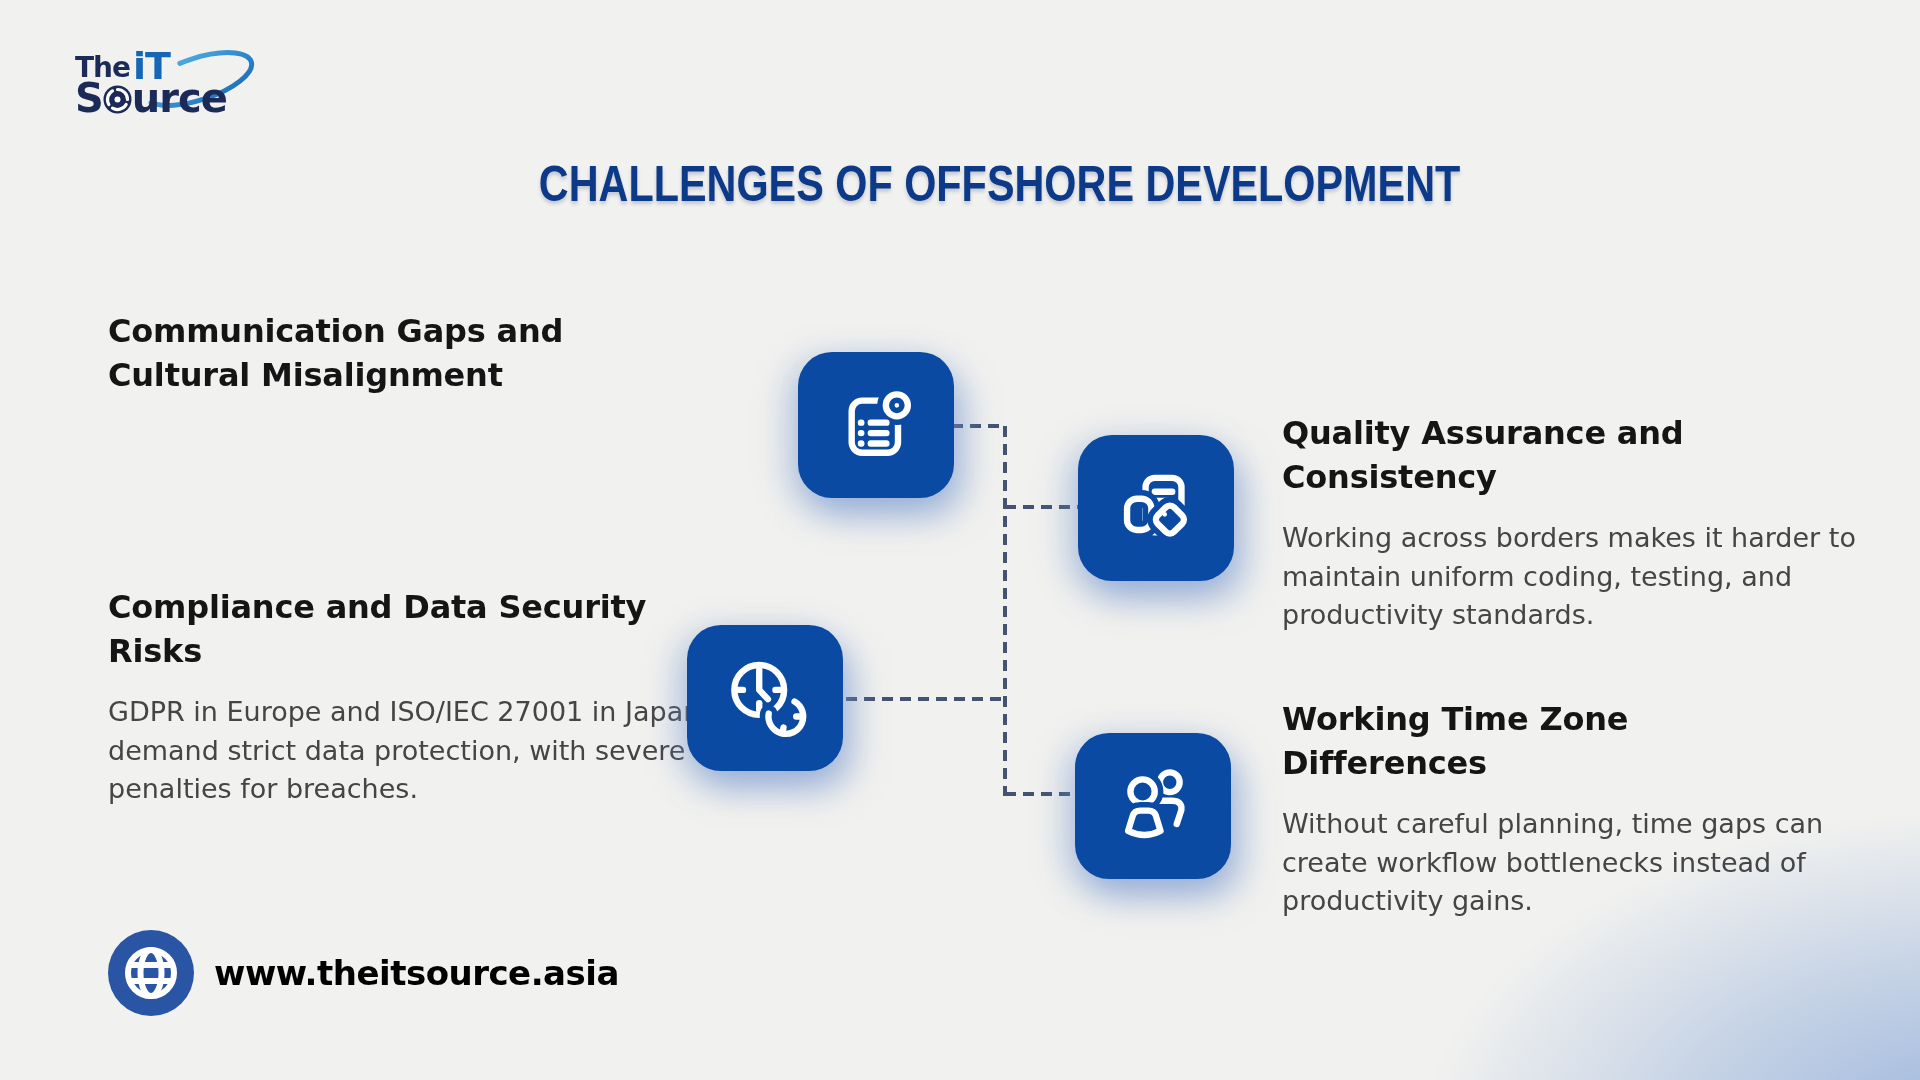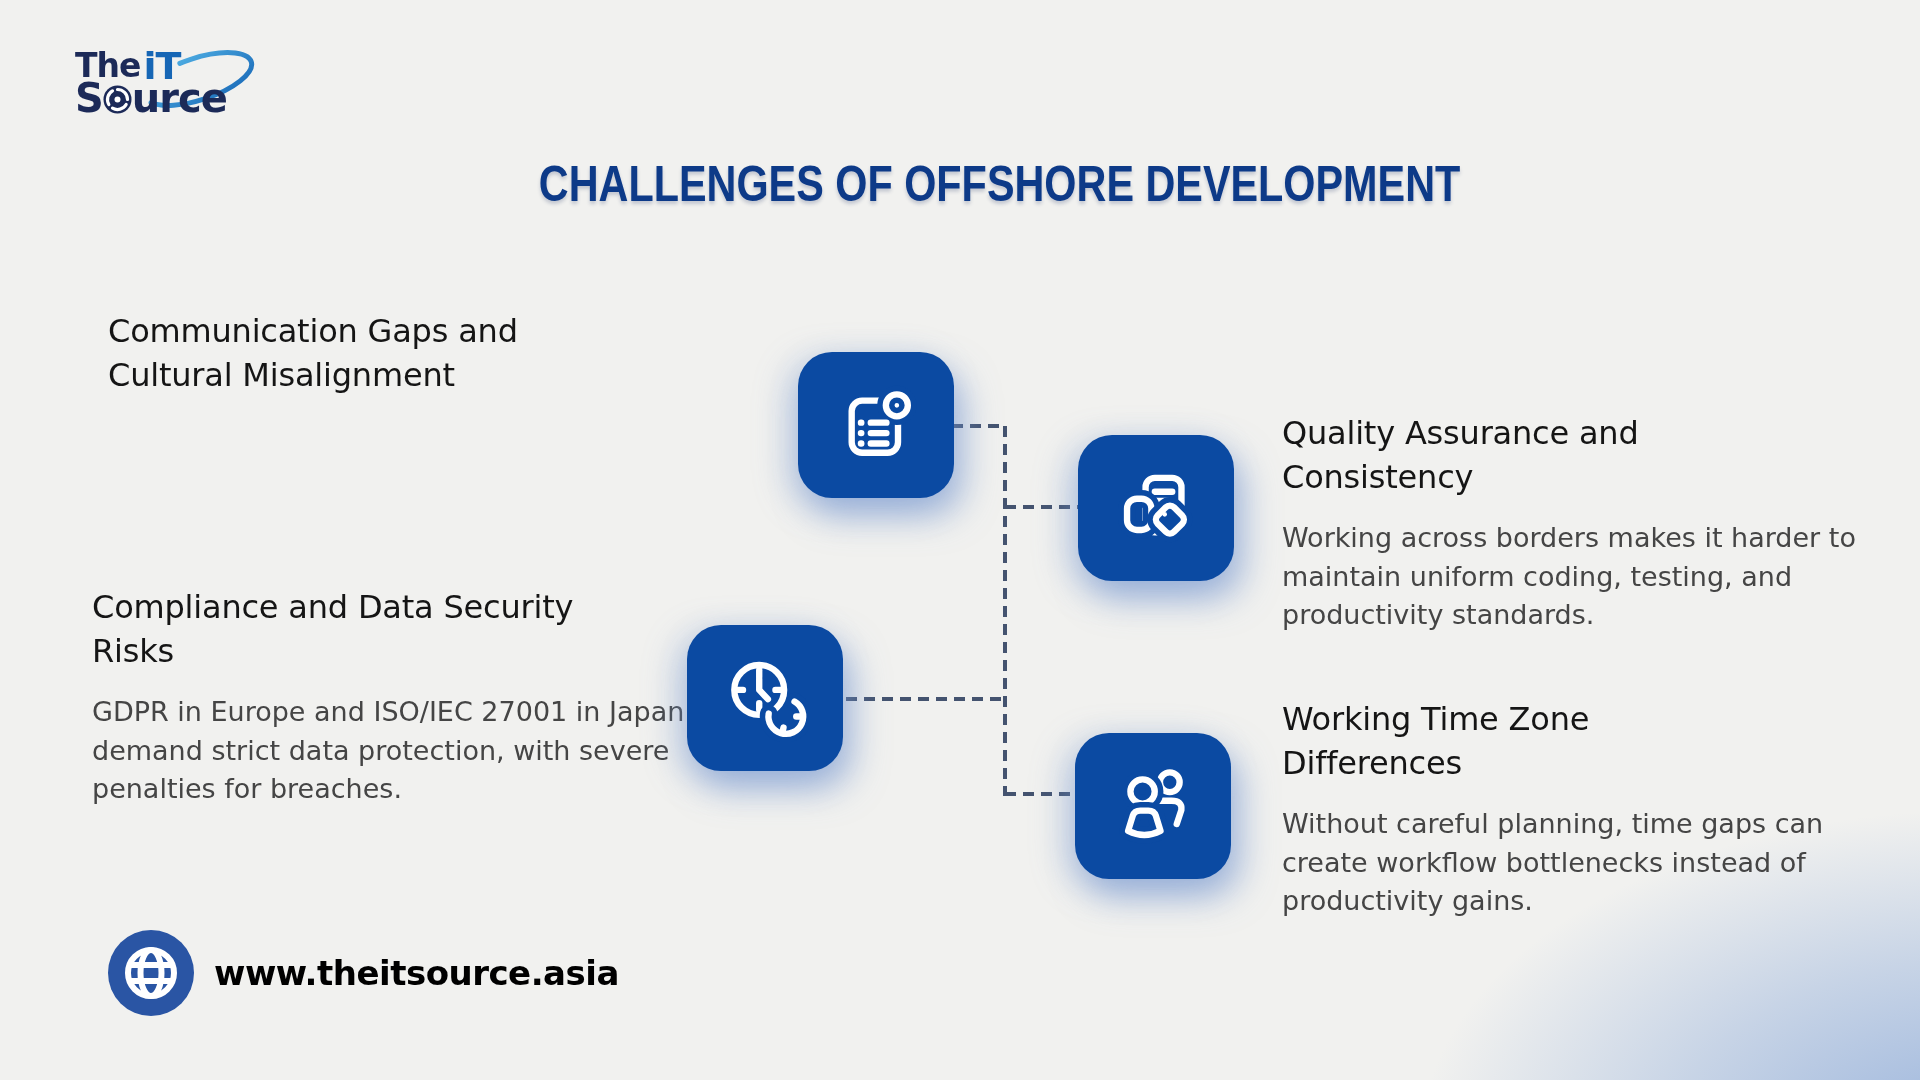--- a/index.html
+++ b/index.html
@@ -9,41 +9,41 @@
     font-family:"DejaVu Sans","Liberation Sans",sans-serif;
   }
   .corner-glow{
     position:absolute;inset:0;pointer-events:none;
     background:radial-gradient(900px 540px at 103% 106%, rgba(148,176,219,0.95) 0%, rgba(148,176,219,0.45) 34%, rgba(148,176,219,0) 62%);
   }
   
   .logo{position:absolute;left:75px;top:44px;width:220px;height:100px;}
   .logo-orbit{position:absolute;left:58px;top:-8px;z-index:0;}
   .logo-l1{position:relative;z-index:1;display:flex;align-items:flex-end;line-height:1;}
-  .logo-the{font-weight:800;font-size:33px;color:#1c2a58;letter-spacing:-1px;}
+  .logo-the{font-weight:800;font-size:28px;color:#1c2a58;letter-spacing:-1px;}
   .logo-it{font-weight:800;font-size:38px;color:#1666b5;letter-spacing:-1px;margin-left:3px;position:relative;top:3px;}
   .logo-l2{position:relative;z-index:1;display:flex;align-items:center;line-height:1;margin-top:-4px;
            font-weight:800;font-size:40px;color:#1c2a58;letter-spacing:-1px;}
   .swirl{margin:2px -1px 0 -1px;}
   
   .title-wrap{position:absolute;left:0;top:156px;width:100%;text-align:center;padding-left:40px;}
   .title{
     display:inline-block;margin:0;
     font-family:"Liberation Sans","DejaVu Sans",sans-serif;
     font-weight:800;font-size:47px;letter-spacing:0px;color:#0d3a88;
     transform:scaleX(0.88) scaleY(1.06);transform-origin:center;
     text-shadow:0 3px 4px rgba(30,50,100,0.22);
     white-space:nowrap;
   }
   
   .item{position:absolute;}
-  .item h2{margin:0;font-weight:400;font-size:32px;line-height:1.36;color:#151515;letter-spacing:-0.2px;}
+  .item h2{margin:0;font-weight:700;font-size:32px;line-height:1.36;color:#151515;letter-spacing:-0.2px;}
   .item p{margin:20px 0 0 0;font-weight:400;font-size:27px;line-height:1.43;color:#454545;}
   .item-l1{left:108px;top:310px;} .item-l1 h2{max-width:480px;} .item-l1 p{max-width:610px;}
-  .item-l2{left:92px;top:586px;} .item-l2 h2{max-width:560px;} .item-l2 p{max-width:600px;}
+  .item-l2{left:108px;top:586px;} .item-l2 h2{max-width:560px;} .item-l2 p{max-width:600px;}
   .item-r1{left:1282px;top:412px;} .item-r1 h2{max-width:450px;} .item-r1 p{max-width:600px;}
   .item-r2{left:1282px;top:698px;} .item-r2 h2{max-width:420px;} .item-r2 p{max-width:600px;}
   
   .tile{
     position:absolute;width:156px;height:146px;border-radius:34px;background:#0b4aa2;
     display:flex;align-items:center;justify-content:center;
     box-shadow:10px 18px 34px rgba(112,146,206,0.55), -10px 8px 34px rgba(112,146,206,0.38);
   }
   .tile-1{left:798px;top:352px;}
   .tile-2{left:1078px;top:435px;}

